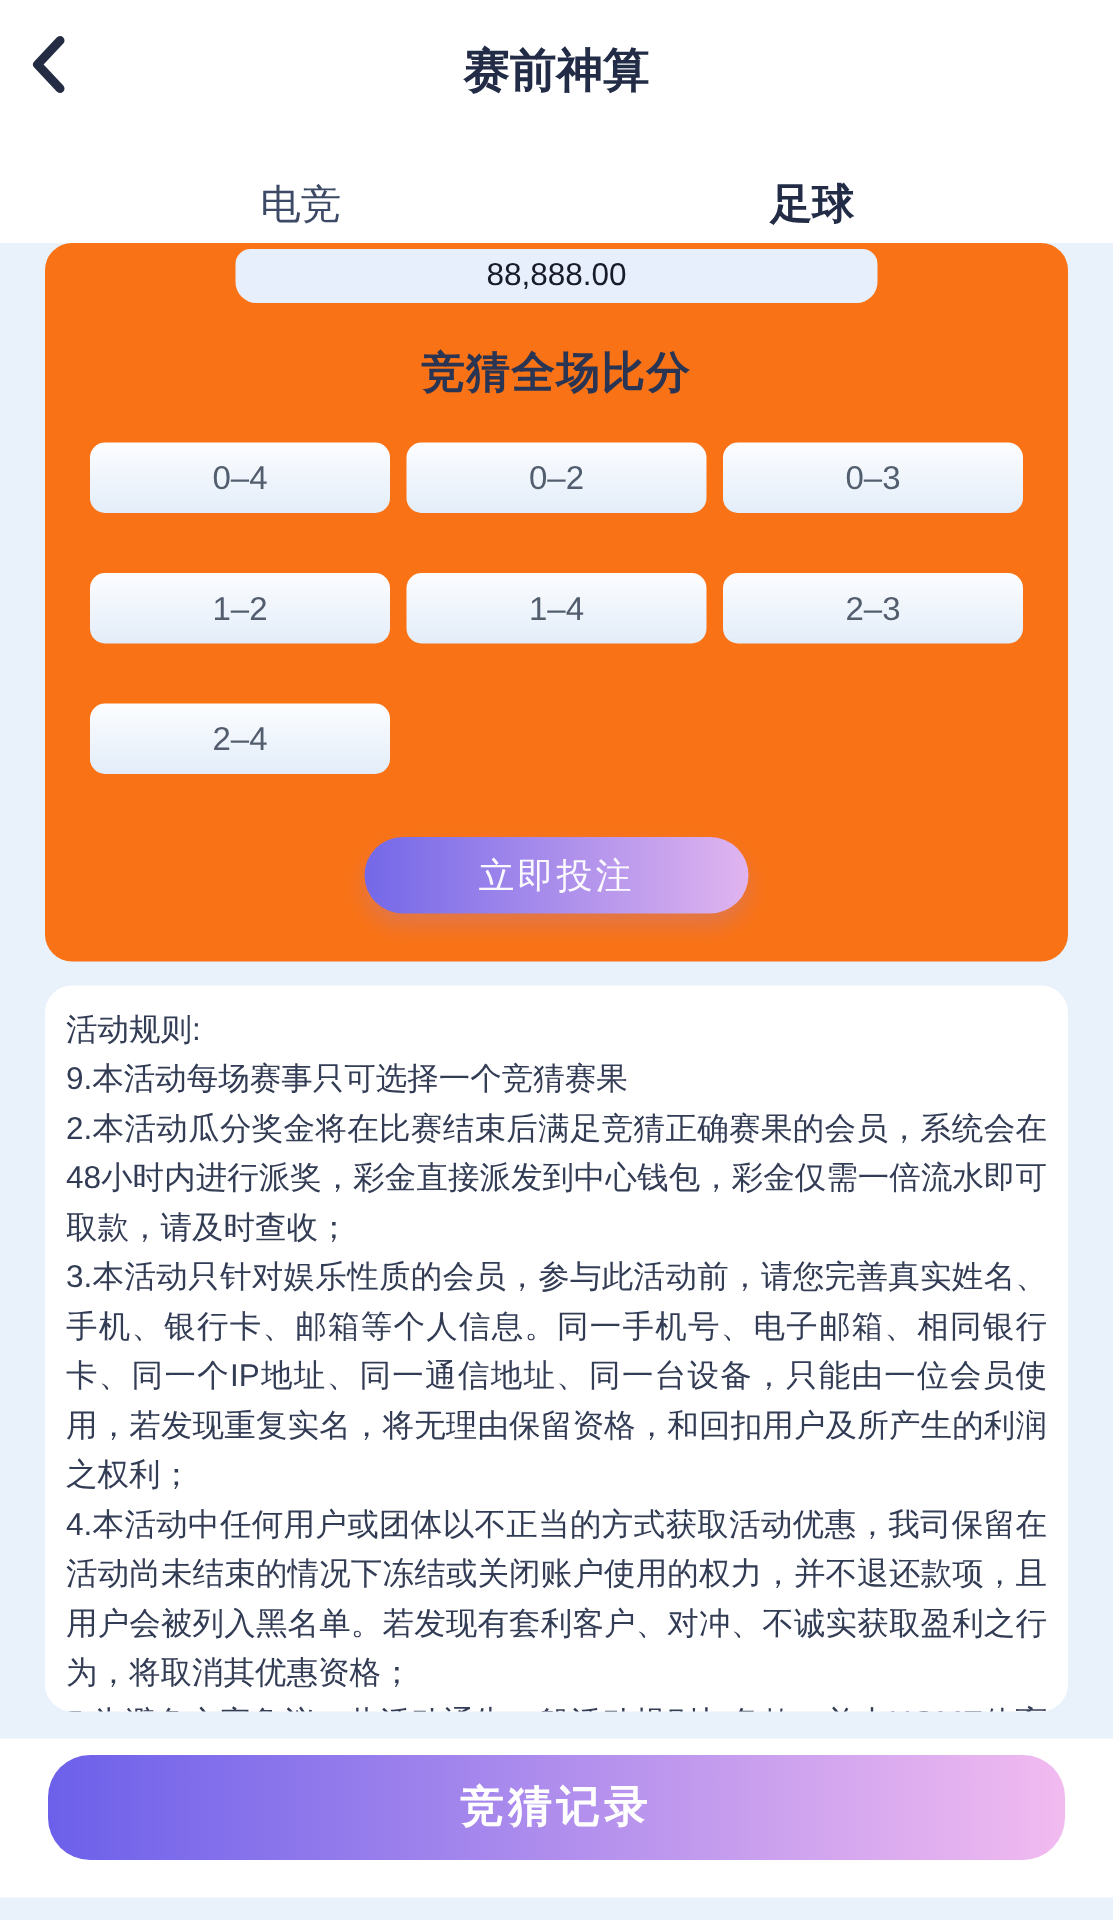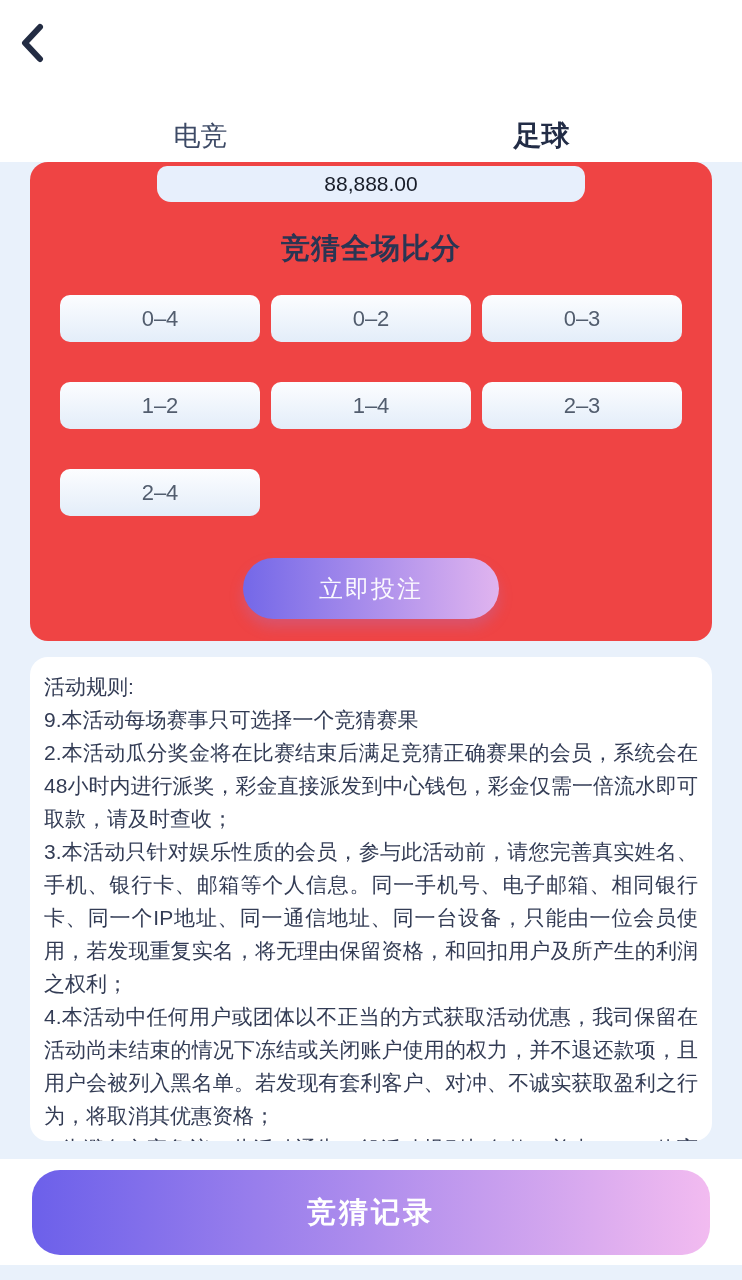--- a/index.html
+++ b/index.html
@@ -30,21 +30,21 @@
   .tab .tab-label { display: block; font-size: 27px; color: #3d4a66; line-height: 34px; }
   .tab.active .tab-label { font-size: 28px; font-weight: 700; color: #222c46; }
   .tab-underline {
     width: 54px; height: 7px; border-radius: 4px;
     background: #6965e2; margin: 7px auto 0;
   }
 
   
   .main-card {
     margin: 0 30px; height: 479px; flex: none;
-    background: #ef4444; border-radius: 18px;
+    background: #f97316; border-radius: 18px;
     overflow: hidden;
   }
   .pool-pill {
     width: 428px; height: 36px; margin: 4px auto 0;
     background: #e7effc; border-radius: 10px 10px 14px 14px;
     display: flex; align-items: center; justify-content: center;
     font-size: 21px; color: #171c28;
   }
   .score-title {
     margin-top: 27px; text-align: center;
@@ -58,21 +58,21 @@
   }
   .score-btn {
     height: 47px; border: none; cursor: pointer;
     border-radius: 10px;
     background: linear-gradient(180deg, #fcfdff 0%, #e3edf9 100%);
     font-size: 22px; color: #525d6e;
     font-family: inherit;
   }
   .bet-btn {
     display: block; margin: 42px auto 0;
-    width: 256px; height: 61px;
+    width: 256px; height: 51px;
     border: none; cursor: pointer; border-radius: 31px;
     background: linear-gradient(90deg, #7468e8 0%, #e0b4ef 100%);
     color: rgba(255,255,255,0.95);
     font-size: 24px; letter-spacing: 2px;
     font-family: inherit;
     box-shadow: 0 8px 14px rgba(150,130,235,0.25);
   }
 
   
   .rules-card {
@@ -86,41 +86,42 @@
     color: #333c55; text-align: justify;
   }
 
   
   .bottom-bar {
     margin-top: 18px; flex: none;
     background: #ffffff; height: 106px; padding-top: 11px;
   }
   .record-btn {
     display: block; margin: 0 auto;
-    width: 678px; height: 85px;
+    width: 678px; height: 70px;
     border: none; cursor: pointer; border-radius: 28px;
     background: linear-gradient(90deg, #6c60ea 0%, #f2bbf0 100%);
     color: #ffffff; font-size: 29px; font-weight: 600; letter-spacing: 3px;
     font-family: inherit;
   }
 </style>
 </head>
 <body>
 
 <div class="page">
 
   <div class="header">
     <div class="header-top">
       <button class="back-btn">
         <span>
           <svg width="24" height="40" viewBox="0 0 24 40">
             <polyline points="20,4 5,20 20,36" fill="none" stroke="#232c43" stroke-width="6" stroke-linecap="round" stroke-linejoin="round"></polyline>
           </svg>
         </span>
       </button>
+      <div class="page-title">赛前神算</div>
     </div>
     <div class="tabs">
       <button class="tab">
         <span class="tab-label">电竞</span>
       </button>
       <button class="tab active">
         <span class="tab-label">足球</span>
         <span class="tab-underline"></span>
       </button>
     </div>

